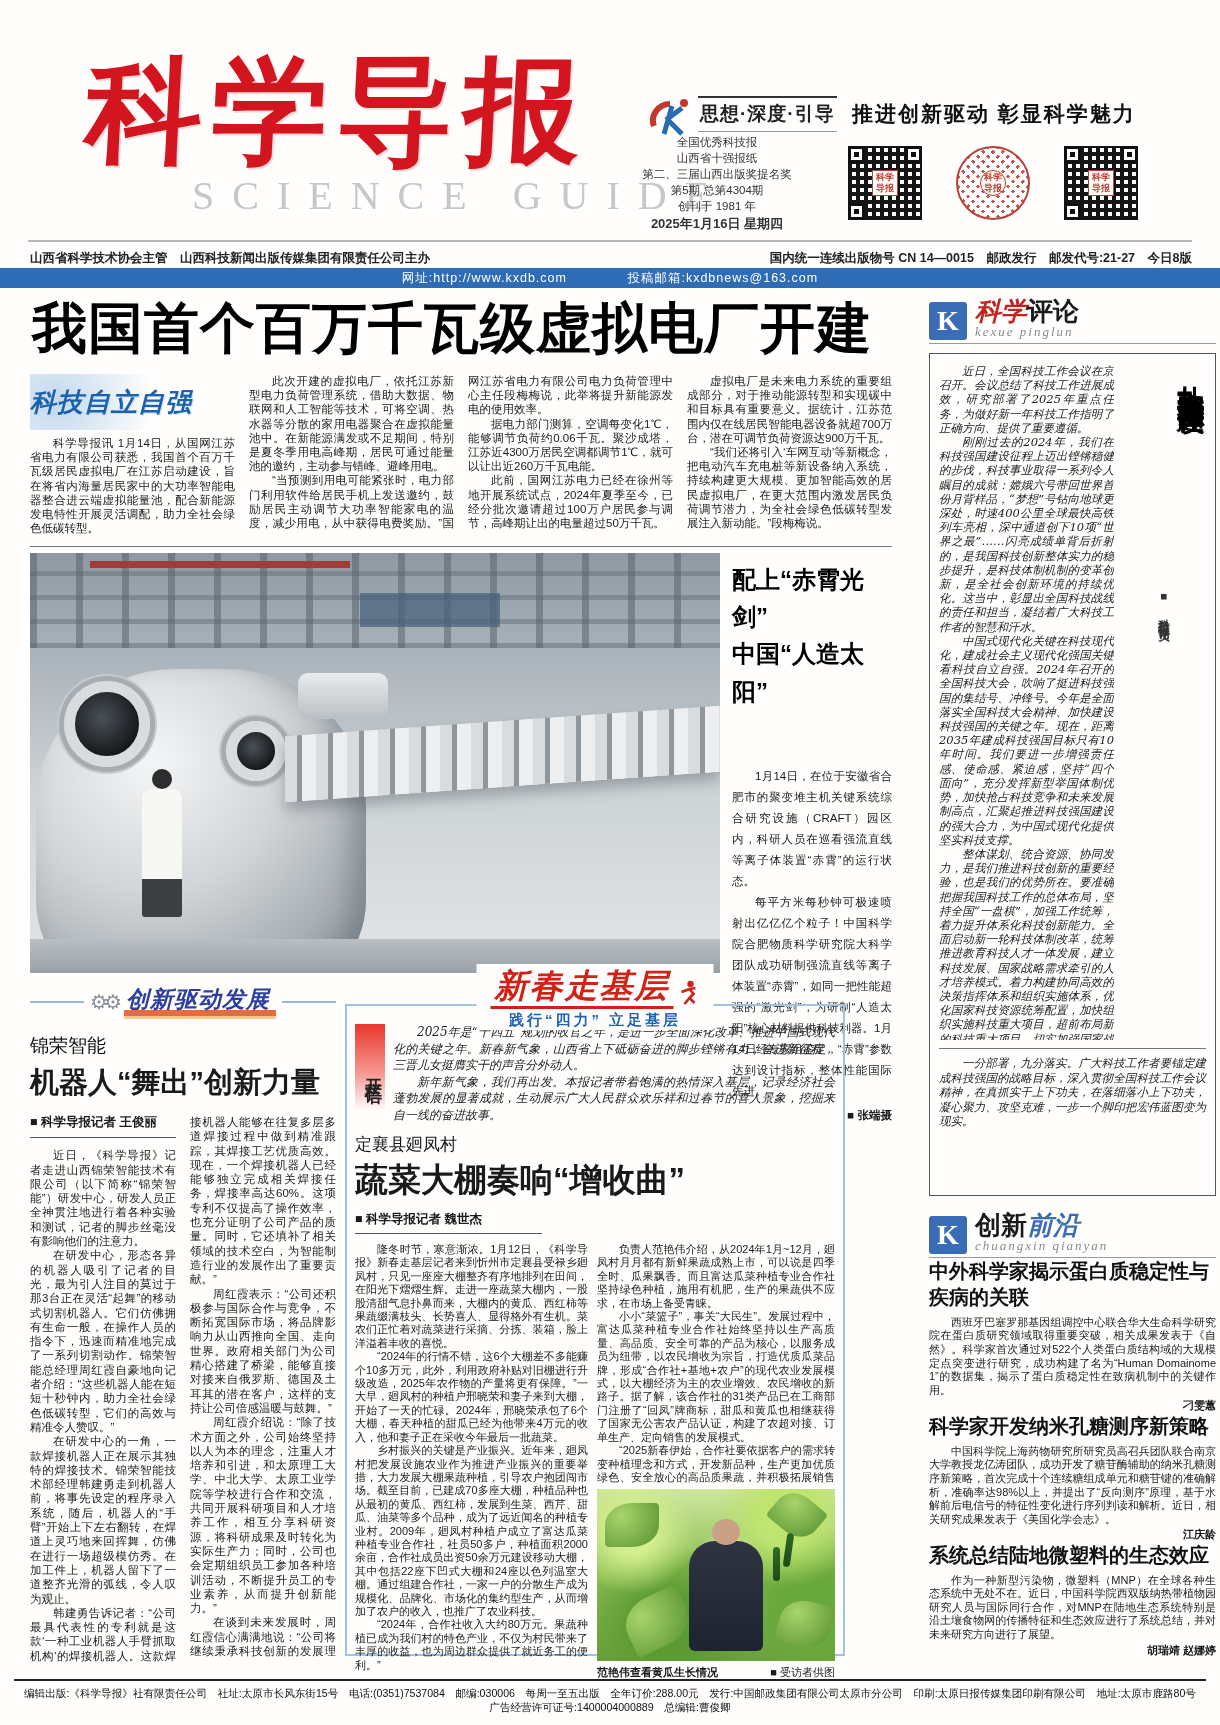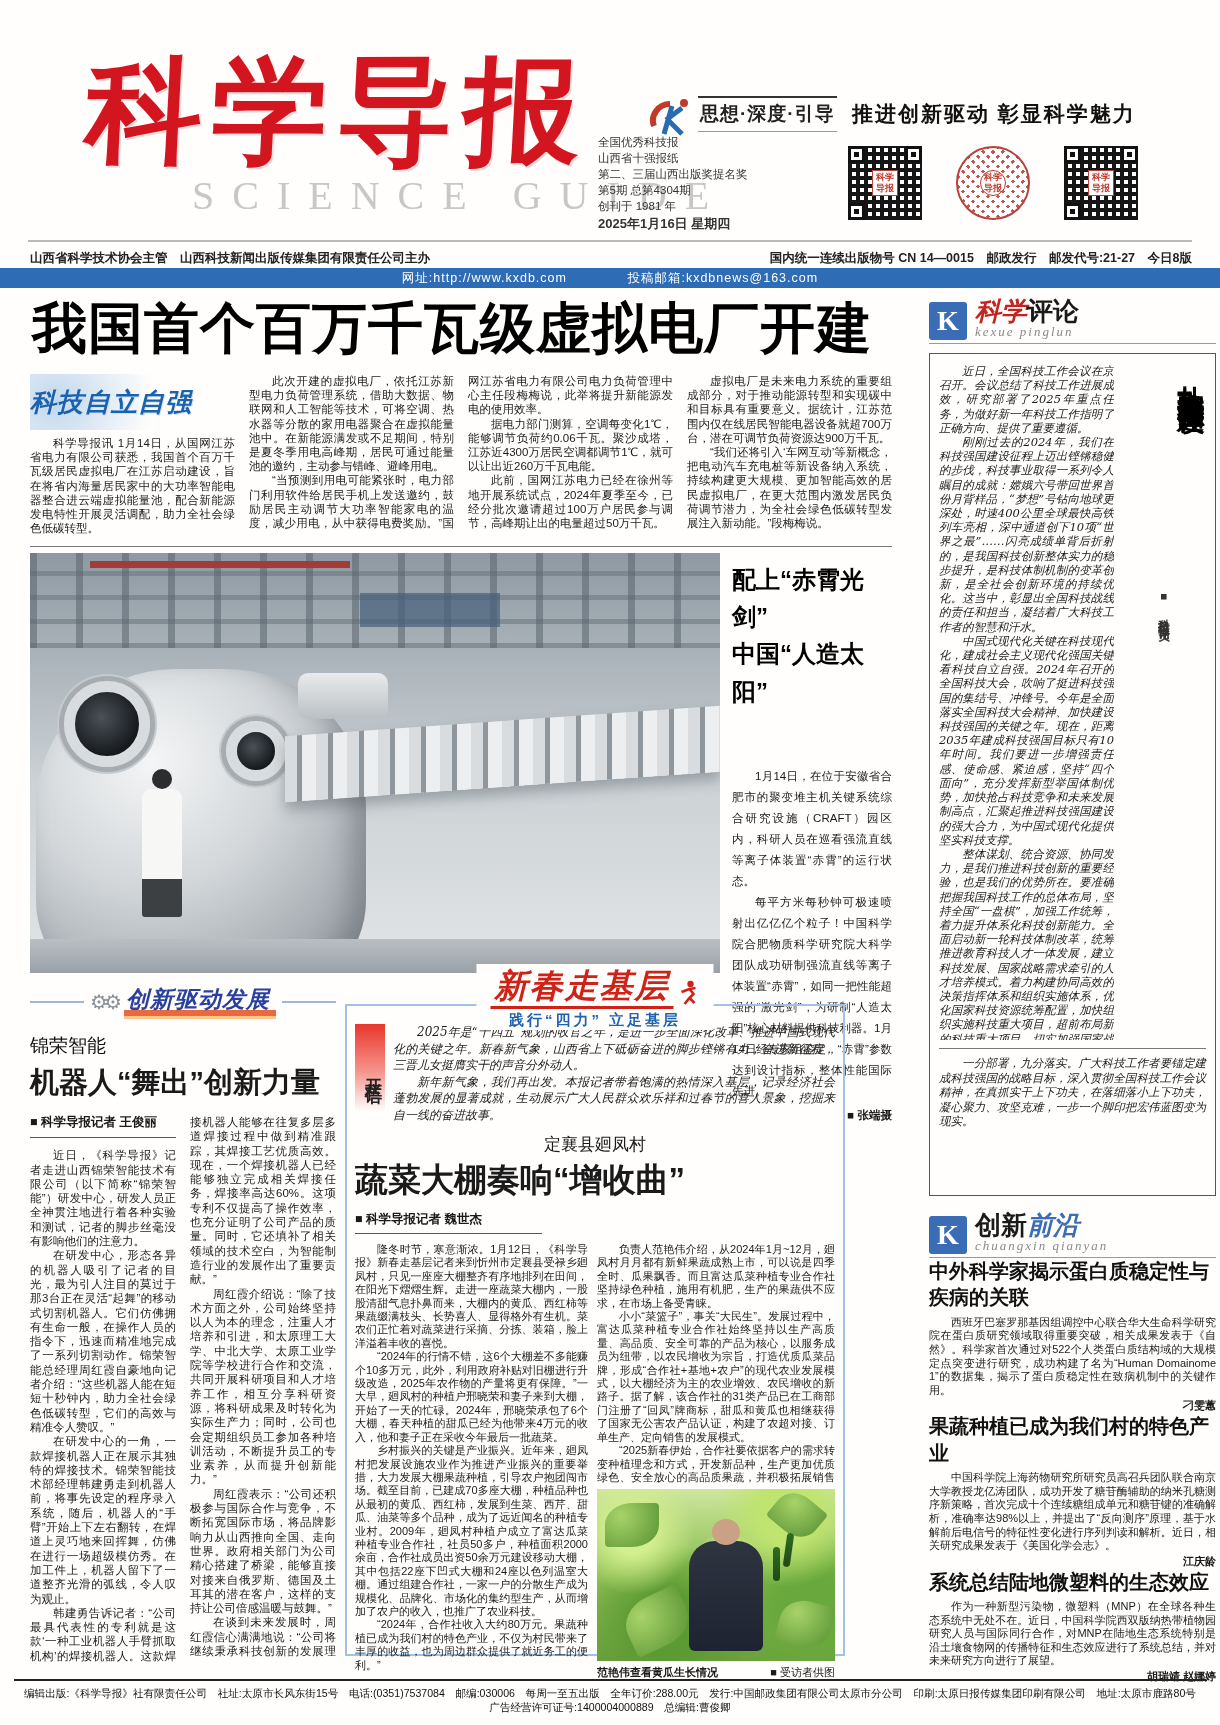--- a/index.html
+++ b/index.html
@@ -9,21 +9,21 @@
   .abs { position:absolute; }
   .jt { text-align:justify; text-justify:inter-ideograph; }
   p.body { text-indent:2em; }
 
   
   .mast-title { left:86px; top:34px; font-family:"DejaVu Serif", serif; font-weight:900; font-size:116px; letter-spacing:10px; color:#d2151e; transform:skewX(-3deg); text-shadow:2px 2px 0 rgba(210,21,30,.15); }
   .mast-eng { left:192px; top:172px; font-family:"Liberation Serif", serif; font-size:40px; letter-spacing:18px; color:#c7c7c7; }
   .brand { left:648px; top:96px; display:flex; align-items:flex-start; gap:6px; }
   .brand-k { width:44px; height:42px; }
   .brand-slogan { font-size:19px; font-weight:bold; color:#222; border-top:2px solid #333; border-bottom:1px solid #999; padding:3px 2px 4px; letter-spacing:1px; }
-  .honors { left:598px; top:134px; width:270px; text-align:left; font-size:11.5px; line-height:16px; color:#333; }
+  .honors { left:582px; top:134px; width:270px; text-align:center; font-size:11.5px; line-height:16px; color:#333; }
   .honors .date { font-size:13px; font-weight:bold; margin-top:2px; }
   .motto { left:852px; top:100px; font-size:21px; font-weight:bold; letter-spacing:2px; color:#111; }
   .qr-row { left:848px; top:146px; display:flex; gap:34px; }
   .qr { width:74px; height:74px; position:relative;
         background: repeating-linear-gradient(0deg,#151515 0 4px,rgba(255,255,255,0) 4px 8px),
                     repeating-linear-gradient(90deg,#151515 0 4px,#fff 4px 8px); }
   .qr i { position:absolute; width:17px; height:17px; border:3px solid #111; background:#fff; }
   .qr i::after { content:""; position:absolute; left:3px; top:3px; width:5px; height:5px; background:#111; }
   .qr i.tl{left:0;top:0} .qr i.tr{right:0;top:0} .qr i.bl{left:0;bottom:0}
   .qr b { position:absolute; left:50%; top:50%; transform:translate(-50%,-50%); width:26px; height:26px; background:#fff; border:1px solid #b5443f; color:#c0392b; font-size:9px; line-height:11px; text-align:center; font-weight:bold; padding-top:1px; }
@@ -99,21 +99,21 @@
 
   
   .sp-box { left:345px; top:1004px; width:500px; height:652px; border:2px solid #9fc3e0; padding:8px; }
   .sp-badge { position:absolute; left:50%; top:-42px; transform:translateX(-50%); background:#fffefc; padding:0 14px; text-align:center; white-space:nowrap; }
   .sp-badge-main { font-size:33px; font-weight:900; font-style:italic; color:#cf2318; font-family:"DejaVu Serif",serif; letter-spacing:2px; border-bottom:3px solid #cf2318; padding:0 4px 1px; }
   .sp-badge-sub { font-size:15px; font-weight:bold; color:#1f63b0; letter-spacing:3px; margin-top:2px; }
   .runner { display:inline-block; vertical-align:middle; margin-left:4px; }
   .sp-intro { display:flex; gap:8px; margin-top:10px; }
   .sp-label { width:30px; height:88px; flex:0 0 30px; background:linear-gradient(180deg,#e8372c 0%, #f5968f 55%, #ffffff 100%); writing-mode:vertical-rl; text-orientation:upright; font-size:17px; font-weight:bold; color:#222; text-align:center; letter-spacing:4px; padding-top:5px; }
   .sp-intro-text { font-family:"DejaVu Serif",serif; font-style:italic; font-size:12px; line-height:16.5px; }
-  .sp-kicker { margin-top:10px; font-size:17px;text-align:center; }
+  .sp-kicker { margin-top:10px; font-size:17px; }
   .sp-head { margin-top:2px; font-size:33px; font-weight:900; }
   .sp-byline { margin-top:8px; font-size:12.5px; font-weight:bold; border-bottom:1px solid #555; display:inline-block; padding-bottom:5px; padding-right:60px; }
   .sp-body { display:flex; gap:9px; margin-top:9px; }
   .sp-colL { width:236px; height:438px; overflow:hidden; font-size:11px; line-height:13.4px; }
   .sp-colR { width:238px; font-size:11px; line-height:13.4px; }
   .sp-colR .txt { height:242px; overflow:hidden; }
   .photo-green { position:relative; width:238px; height:172px; overflow:hidden; margin-top:4px;
       background: radial-gradient(circle at 15% 25%, #d3ee8e 0 9%, rgba(0,0,0,0) 26%),
                   radial-gradient(circle at 80% 15%, #bfe470 0 12%, rgba(0,0,0,0) 30%),
                   radial-gradient(circle at 30% 80%, #5c9a33 0 15%, rgba(0,0,0,0) 38%),
@@ -266,22 +266,22 @@
       <span class="ln"></span>
     </div>
     <div class="rb-kicker">锦荣智能</div>
     <h2 class="rb-head">机器人“舞出”创新力量</h2>
     <div class="rb-cols jt">
       <div class="rb-byline">■ 科学导报记者 王俊丽</div>
       <p class="body">近日，《科学导报》记者走进山西锦荣智能技术有限公司（以下简称“锦荣智能”）研发中心，研发人员正全神贯注地进行着各种实验和测试，记者的脚步丝毫没有影响他们的注意力。</p>
       <p class="body">在研发中心，形态各异的机器人吸引了记者的目光，最为引人注目的莫过于那3台正在灵活“起舞”的移动式切割机器人。它们仿佛拥有生命一般，在操作人员的指令下，迅速而精准地完成了一系列切割动作。锦荣智能总经理周红霞自豪地向记者介绍：“这些机器人能在短短十秒钟内，助力全社会绿色低碳转型，它们的高效与精准令人赞叹。”</p>
       <p class="body">在研发中心的一角，一款焊接机器人正在展示其独特的焊接技术。锦荣智能技术部经理韩建勇走到机器人前，将事先设定的程序录入系统，随后，机器人的“手臂”开始上下左右翻转，在焊道上灵巧地来回挥舞，仿佛在进行一场超级模仿秀。在加工件上，机器人留下了一道整齐光滑的弧线，令人叹为观止。</p>
       <p class="body">韩建勇告诉记者：“公司最具代表性的专利就是这款‘一种工业机器人手臂抓取机构’的焊接机器人。这款焊接机器人能够在往复多层多道焊接过程中做到精准跟踪，其焊接工艺优质高效。现在，一个焊接机器人已经能够独立完成相关焊接任务，焊接率高达60%。这项专利不仅提高了操作效率，也充分证明了公司产品的质量。同时，它还填补了相关领域的技术空白，为智能制造行业的发展作出了重要贡献。”</p>
+      <p class="body">周红霞表示：“公司还积极参与国际合作与竞争，不断拓宽国际市场，将品牌影响力从山西推向全国、走向世界。政府相关部门为公司精心搭建了桥梁，能够直接对接来自俄罗斯、德国及土耳其的潜在客户，这样的支持让公司倍感温暖与鼓舞。”</p>
       <p class="body">周红霞介绍说：“除了技术方面之外，公司始终坚持以人为本的理念，注重人才培养和引进，和太原理工大学、中北大学、太原工业学院等学校进行合作和交流，共同开展科研项目和人才培养工作，相互分享科研资源，将科研成果及时转化为实际生产力；同时，公司也会定期组织员工参加各种培训活动，不断提升员工的专业素养，从而提升创新能力。”</p>
-      <p class="body">周红霞表示：“公司还积极参与国际合作与竞争，不断拓宽国际市场，将品牌影响力从山西推向全国、走向世界。政府相关部门为公司精心搭建了桥梁，能够直接对接来自俄罗斯、德国及土耳其的潜在客户，这样的支持让公司倍感温暖与鼓舞。”</p>
       <p class="body">在谈到未来发展时，周红霞信心满满地说：“公司将继续秉承科技创新的发展理念，不断加大科研投入，加强人才培养和引进，不断提升企业的核心竞争力和品牌影响力。公司也将积极履行社会责任，为推动智能制造行业的可持续发展作出更大的贡献。同时，公司将积极拓宽市场空间，推动智能制造行业的高质量发展。”</p>
     </div>
   </div>
 
   <div class="abs sp-box">
     <div class="sp-badge">
       <span class="sp-badge-main">新春走基层</span><svg class="runner" width="22" height="26" viewBox="0 0 22 26">
           <circle cx="13" cy="4" r="3.2" fill="#cf2318"></circle>
           <path d="M4 12 L12 9 L16 14 L12 18 L7 24 M12 18 L17 23 M12 9 L18 8" stroke="#cf2318" stroke-width="2.6" fill="none"></path>
         </svg>
@@ -340,21 +340,21 @@
       </div>
     </div>
 
     <div class="fr-art">
       <h3 class="fr-h">中外科学家揭示蛋白质稳定性与疾病的关联</h3>
       <p class="fr-b body jt">西班牙巴塞罗那基因组调控中心联合华大生命科学研究院在蛋白质研究领域取得重要突破，相关成果发表于《自然》。科学家首次通过对522个人类蛋白质结构域的大规模定点突变进行研究，成功构建了名为“Human Domainome 1”的数据集，揭示了蛋白质稳定性在致病机制中的关键作用。</p>
       <div class="fr-a">刁雯蕙</div>
     </div>
 
     <div class="fr-art">
-      <h3 class="fr-h">果蔬种植已成为我们村的特色产业</h3>
+      <h3 class="fr-h">科学家开发纳米孔糖测序新策略</h3>
       <p class="fr-b body jt">中国科学院上海药物研究所研究员高召兵团队联合南京大学教授龙亿涛团队，成功开发了糖苷酶辅助的纳米孔糖测序新策略，首次完成十个连续糖组成单元和糖苷键的准确解析，准确率达98%以上，并提出了“反向测序”原理，基于水解前后电信号的特征性变化进行序列判读和解析。近日，相关研究成果发表于《美国化学会志》。</p>
       <div class="fr-a">江庆龄</div>
     </div>
 
     <div class="fr-art">
       <h3 class="fr-h">系统总结陆地微塑料的生态效应</h3>
       <p class="fr-b body jt">作为一种新型污染物，微塑料（MNP）在全球各种生态系统中无处不在。近日，中国科学院西双版纳热带植物园研究人员与国际同行合作，对MNP在陆地生态系统特别是沿土壤食物网的传播特征和生态效应进行了系统总结，并对未来研究方向进行了展望。</p>
       <div class="fr-a">胡瑞靖 赵娜婷</div>
     </div>
   </div>

